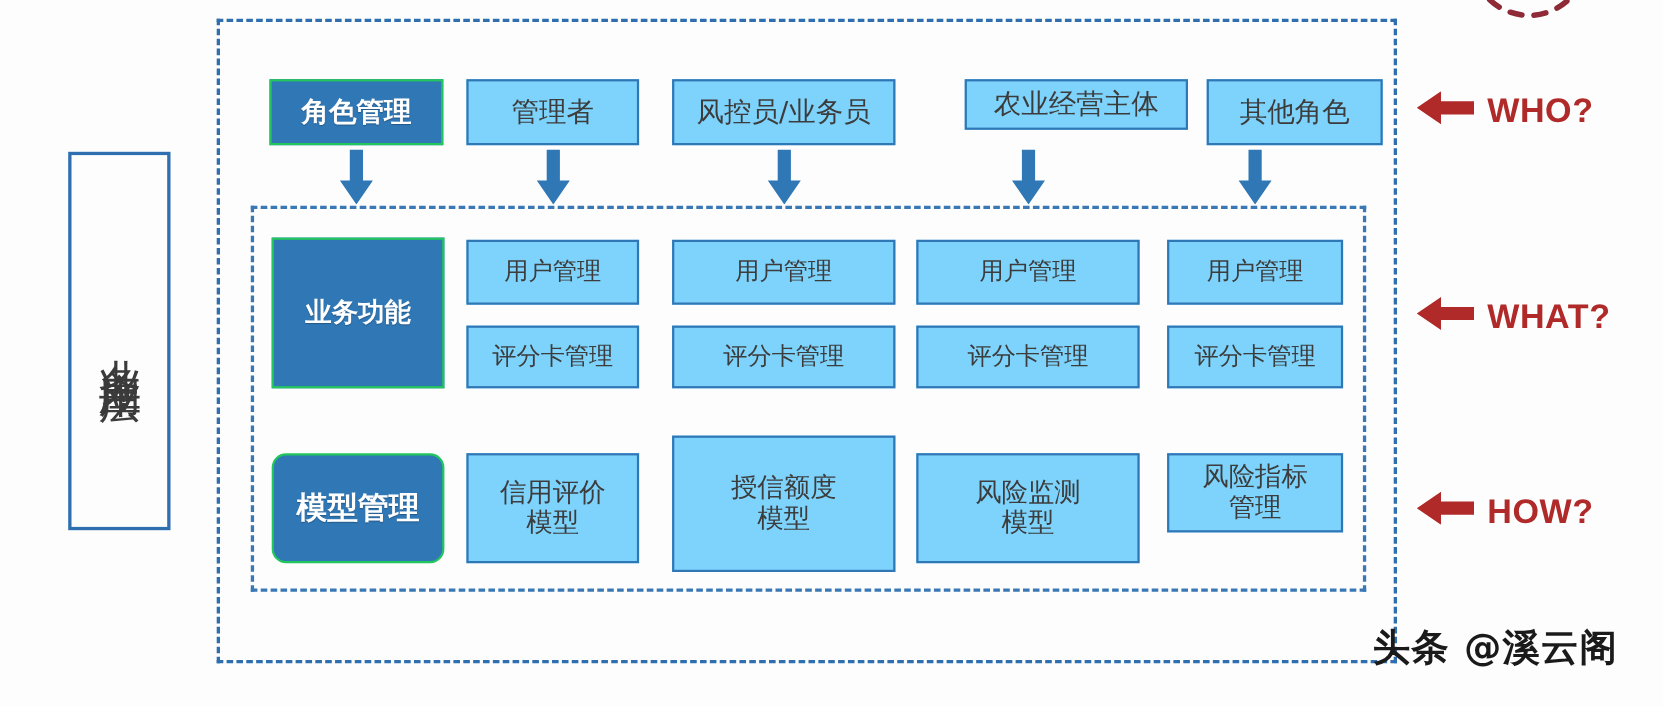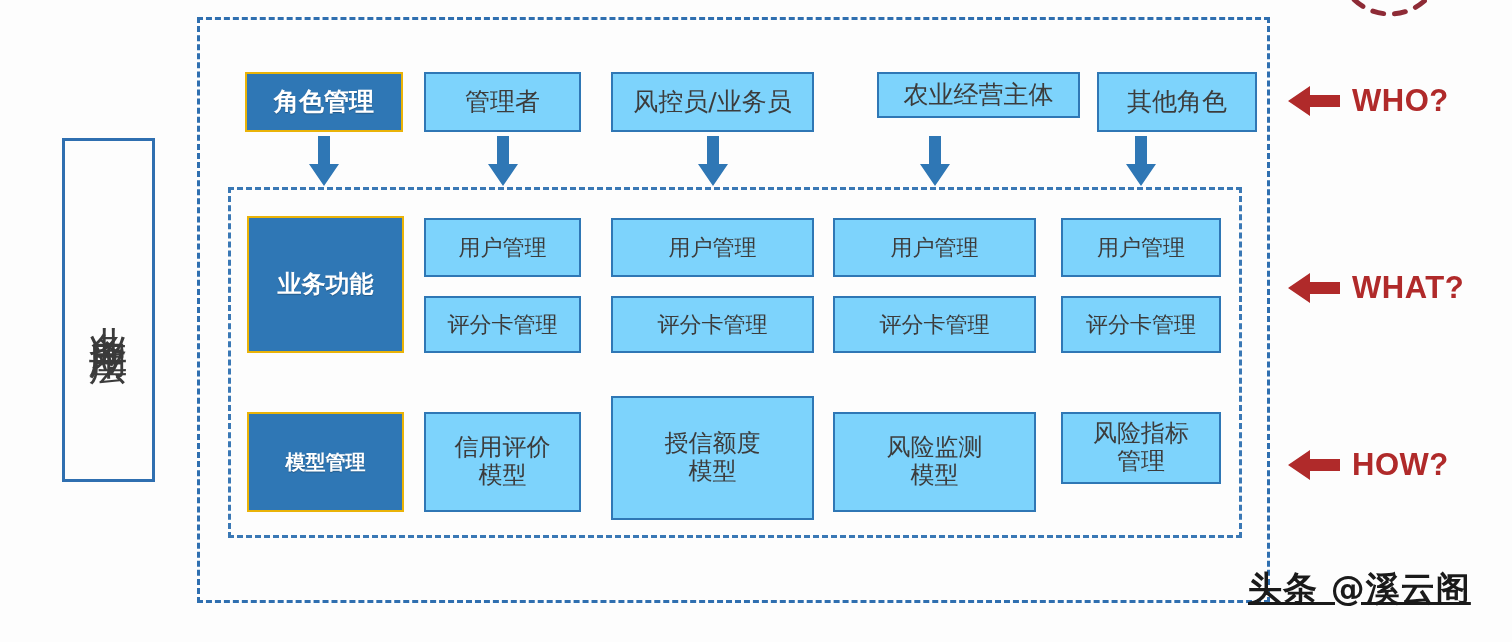--- a/index.html
+++ b/index.html
@@ -66,45 +66,45 @@
     text-align: center;
     font-family: "DejaVu Sans", sans-serif;
     line-height: 1.15;
   }
   .box.outline {
     border: 2px solid #2f77b5;
     background: #7dd3fc;
     color: #3c3c3c;
   }
   .box.filled {
-    border: 2px solid #eab308;
+    border: 2px solid #22c55e;
     background: #2f77b5;
     color: #ffffff;
     font-weight: bold;
     text-shadow: 0 1px 1px rgba(0,0,0,0.25);
   }
 
   
   .role-box     { font-size: 25px; }
   .func-label   { font-size: 24px; }
   .func-box     { font-size: 22px; }
-  .model-label  { font-size: 20px; }
+  .model-label  { font-size: 28px; border-radius: 13px; }
   .model-box    { font-size: 24px; }
 
   
   .down-arrow {
     position: absolute;
     width: 34px; height: 50px;
   }
 
   
   .qmark {
     position: absolute;
     display: flex;
-    align-items: center;
+    align-items: flex-start;
     gap: 12px;
   }
   .qmark .arrow-left {
     width: 52px; height: 30px;
     flex: none;
   }
   .qmark .qlabel {
     font-size: 31px;
     font-weight: bold;
     color: #b02a2a;
@@ -123,21 +123,20 @@
   
   .watermark {
     position: absolute;
     left: 1248px; top: 566px;
     font-size: 34px;
     font-weight: bold;
     color: #1a1a1a;
     font-family: "DejaVu Sans", sans-serif;
     white-space: nowrap;
     letter-spacing: 1px;
-    text-decoration: underline;
   }
 </style>
 </head>
 <body>
 
 <div id="canvas">
 
   <svg class="dashed-arc" viewBox="0 0 136 62">
     <circle cx="68" cy="4" r="52" fill="none" stroke="#8e2b36" stroke-width="5" stroke-dasharray="11 11" stroke-linecap="round"></circle>
   </svg>

